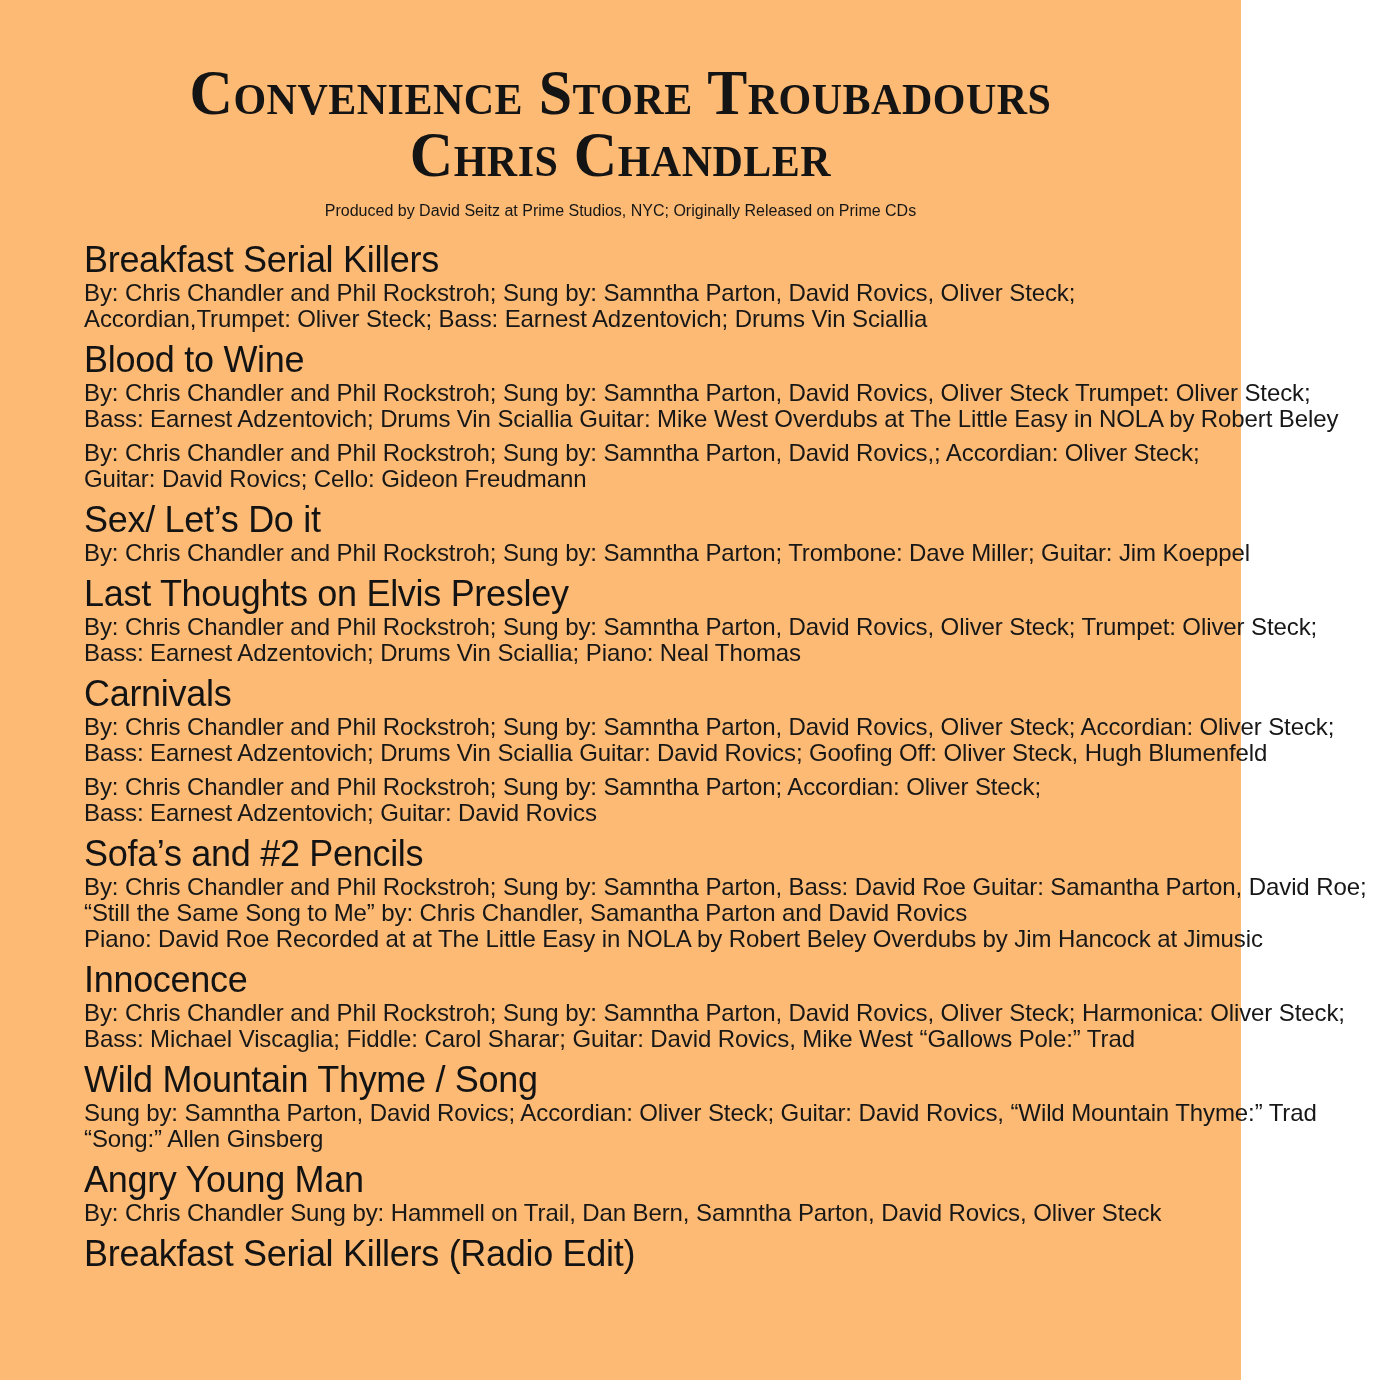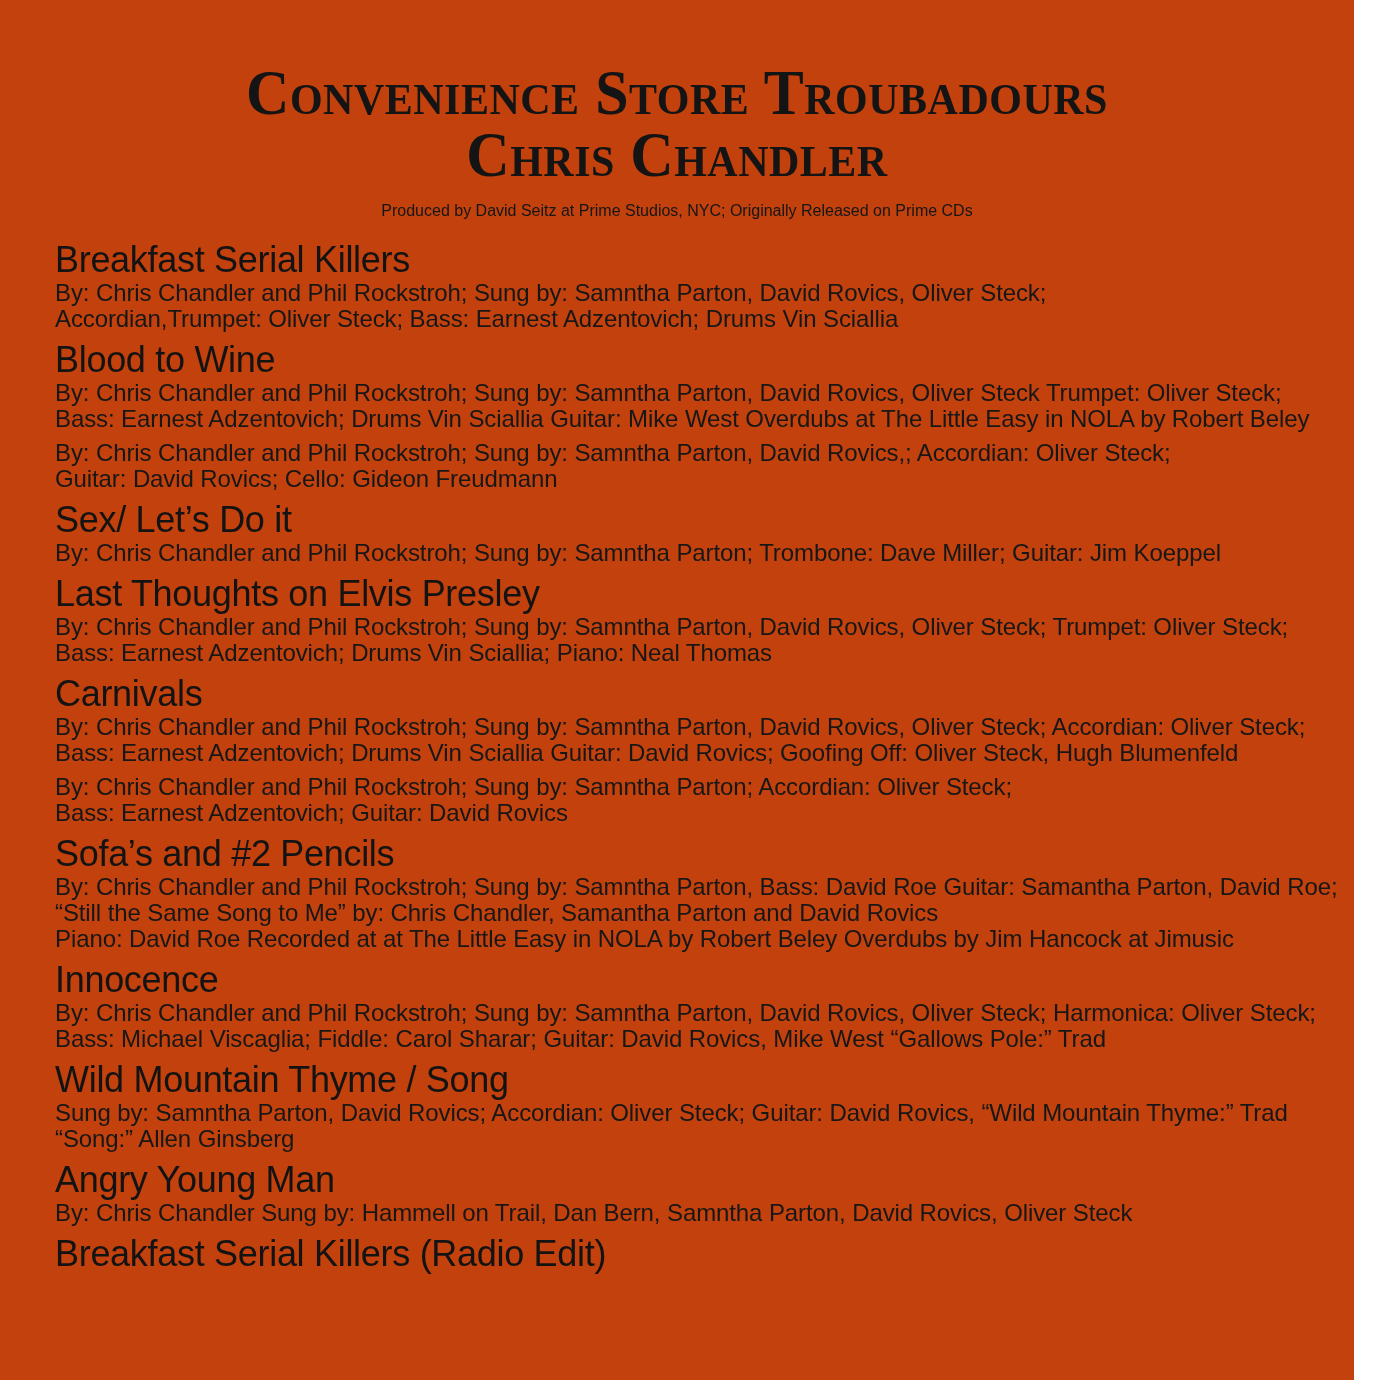--- a/index.html
+++ b/index.html
@@ -7,23 +7,23 @@
     width: 1387px;
     height: 1380px;
     background: #ffffff;
     overflow: hidden;
   }
   body {
     font-family: "Liberation Sans", sans-serif;
     color: #121212;
   }
   .page {
-    width: 1354px;
+    width: 1241px;
     height: 1380px;
-    background: #c2410c;
+    background: #fdba74;
     position: relative;
   }
   .masthead {
     padding-top: 62px;
     text-align: center;
   }
   .album-title, .artist-name {
     font-family: "Liberation Serif", serif;
     font-weight: 700;
     font-variant: small-caps;
@@ -37,20 +37,21 @@
     margin-top: 15px;
     font-size: 16px;
     color: #161616;
   }
   .tracks {
     margin-top: 20px;
     padding: 0 52px 0 55px;
   }
   .track {
     margin-top: 8px;
+    margin-left: 29px;
   }
   .track-title {
     font-size: 36px;
     line-height: 40px;
     font-weight: 400;
     color: #131313;
     letter-spacing: -0.3px;
   }
   .track-line {
     font-size: 24px;

